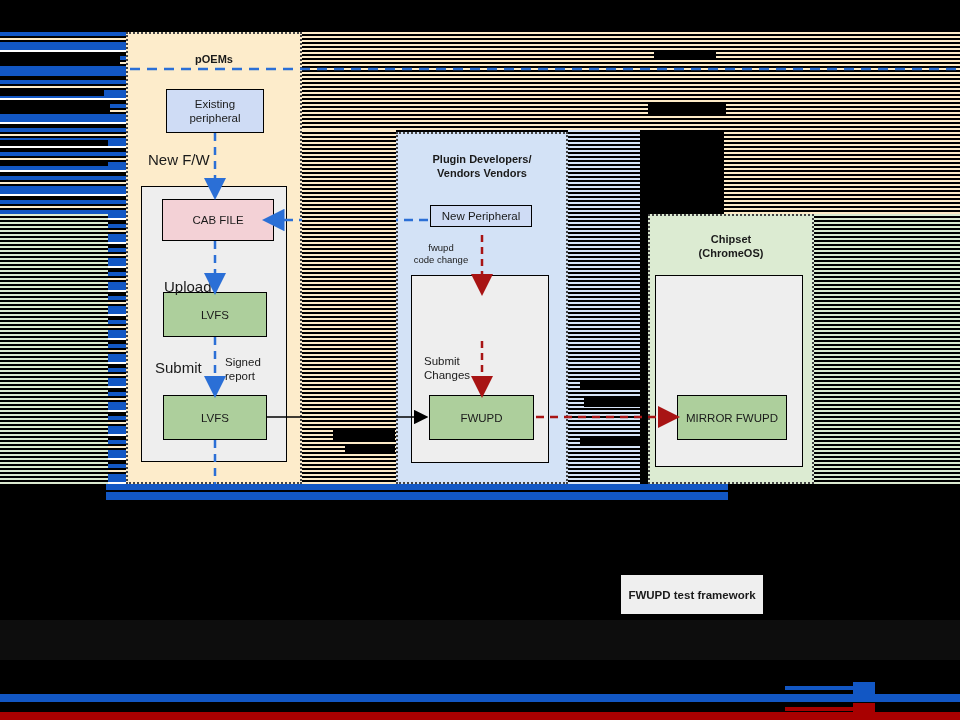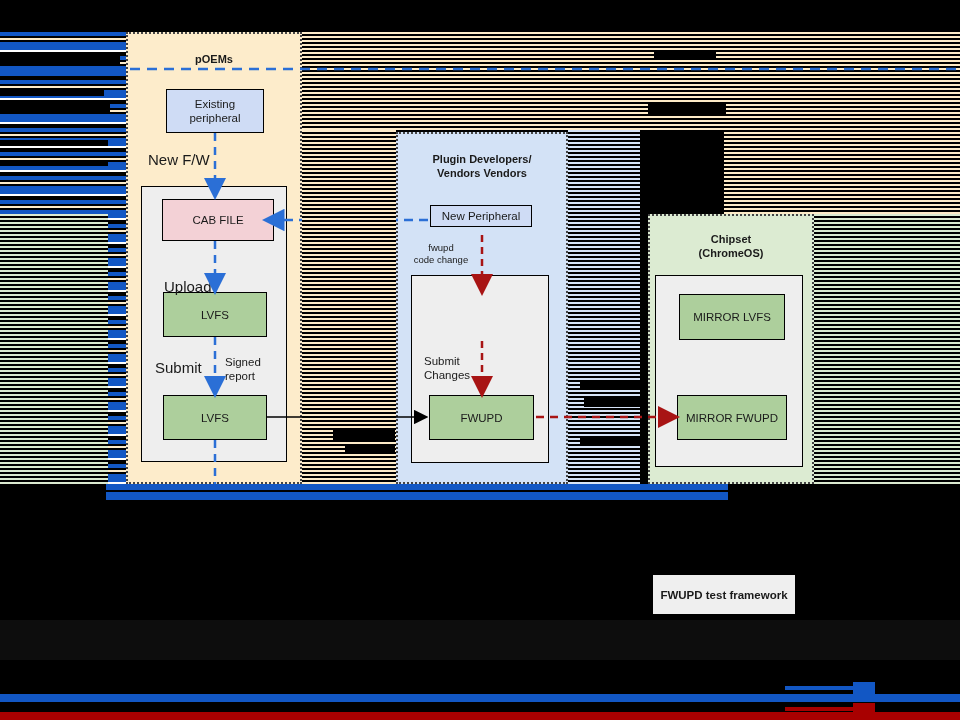--- a/index.html
+++ b/index.html
@@ -171,23 +171,20 @@
 
   <div class="panel panel-google" style="left:648px;top:214px;width:166px;height:270px;">
     <div class="panel-title" style="top:16px;">
       <div>Chipset</div>
       <div>(ChromeOS)</div>
     </div>
   </div>
 
   <div class="innerbox" style="left:655px;top:275px;width:148px;height:192px;"></div>
 
-  <div class="node node-green" style="left:679px;top:294px;width:106px;height:46px;">
-    <span>MIRROR LVFS</span>
-  </div>
 
   <div class="node node-green" style="left:677px;top:395px;width:110px;height:45px;">
     <span>MIRROR FWUPD</span>
   </div>
 
   <svg class="ov">
     <defs>
       <marker id="ah-blue" markerWidth="9" markerHeight="9" refX="5" refY="4.5" orient="auto">
         <path d="M0,0 L9,4.5 L0,9 z" fill="#2b6fd6"></path>
       </marker>
@@ -225,21 +222,21 @@
   <div class="solidbar" style="left:584px;top:398px;width:56px;height:9px;background:#000;"></div>
   <div class="solidbar" style="left:580px;top:436px;width:60px;height:10px;background:#000;"></div>
   <div class="solidbar" style="left:333px;top:430px;width:62px;height:10px;background:#000;"></div>
   <div class="solidbar" style="left:345px;top:444px;width:50px;height:9px;background:#000;"></div>
 
   <div class="solidbar" style="left:106px;top:484px;width:622px;height:6px;background:#1257c4;"></div>
   <div class="solidbar" style="left:106px;top:492px;width:622px;height:8px;background:#1257c4;"></div>
   <div class="solidbar" style="left:0;top:500px;width:960px;height:120px;background:#000;"></div>
   <div class="solidbar" style="left:0;top:620px;width:960px;height:40px;background:#0d0d0d;"></div>
 
-  <div class="node node-plain" style="left:652px;top:574px;width:144px;height:41px;justify-content:center;">
+  <div class="node node-plain" style="left:620px;top:574px;width:144px;height:41px;justify-content:center;">
     <span>FWUPD test framework</span>
   </div>
 
   <div class="solidbar" style="left:785px;top:686px;width:75px;height:4px;background:#1257c4;"></div>
   <div class="solidbar" style="left:853px;top:682px;width:22px;height:14px;background:#1257c4;"></div>
   <div class="solidbar" style="left:0;top:694px;width:960px;height:8px;background:#1257c4;"></div>
   <div class="solidbar" style="left:785px;top:707px;width:75px;height:4px;background:#a80000;"></div>
   <div class="solidbar" style="left:853px;top:703px;width:22px;height:14px;background:#a80000;"></div>
   <div class="solidbar" style="left:0;top:712px;width:960px;height:8px;background:#a80000;"></div>
 

